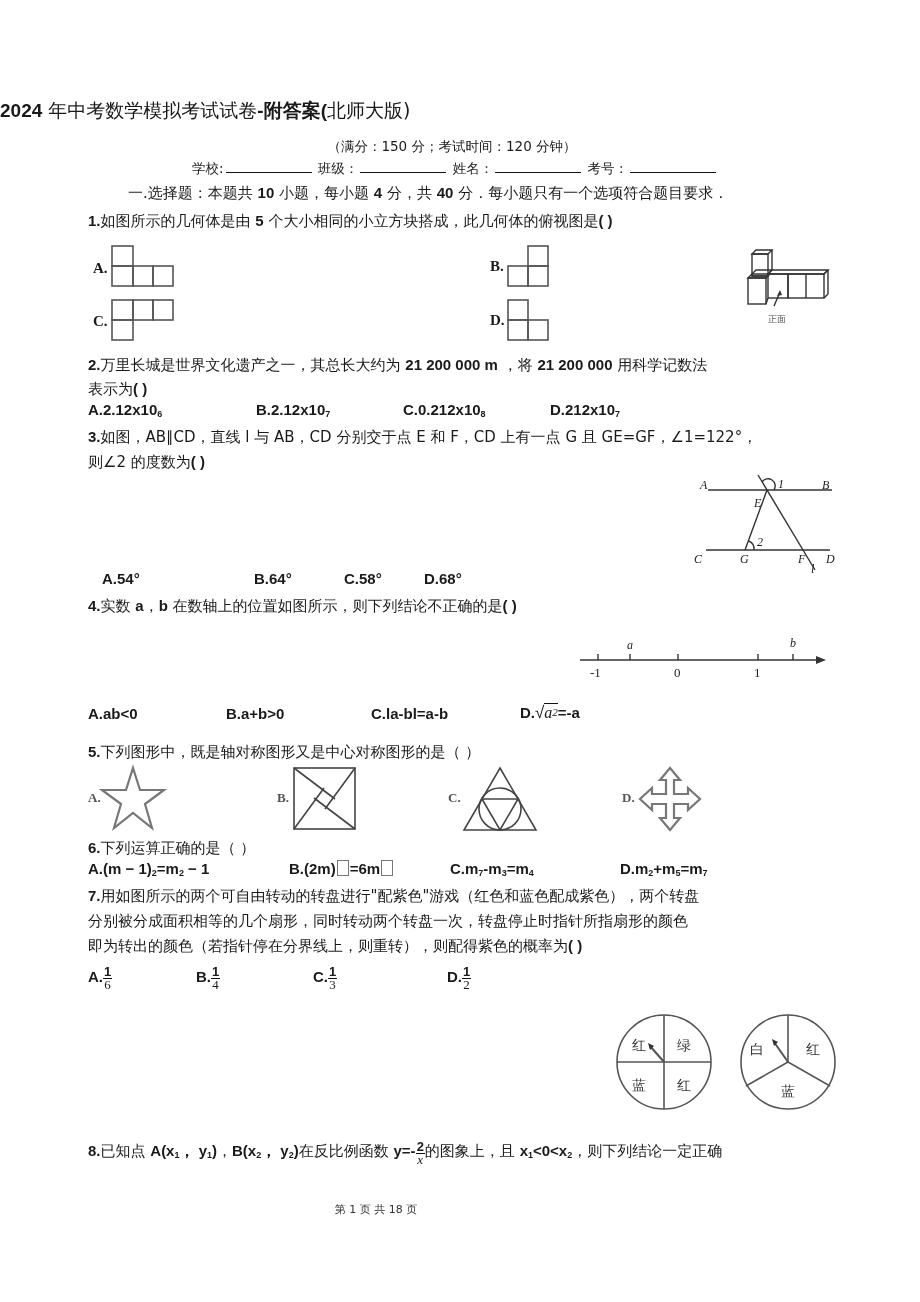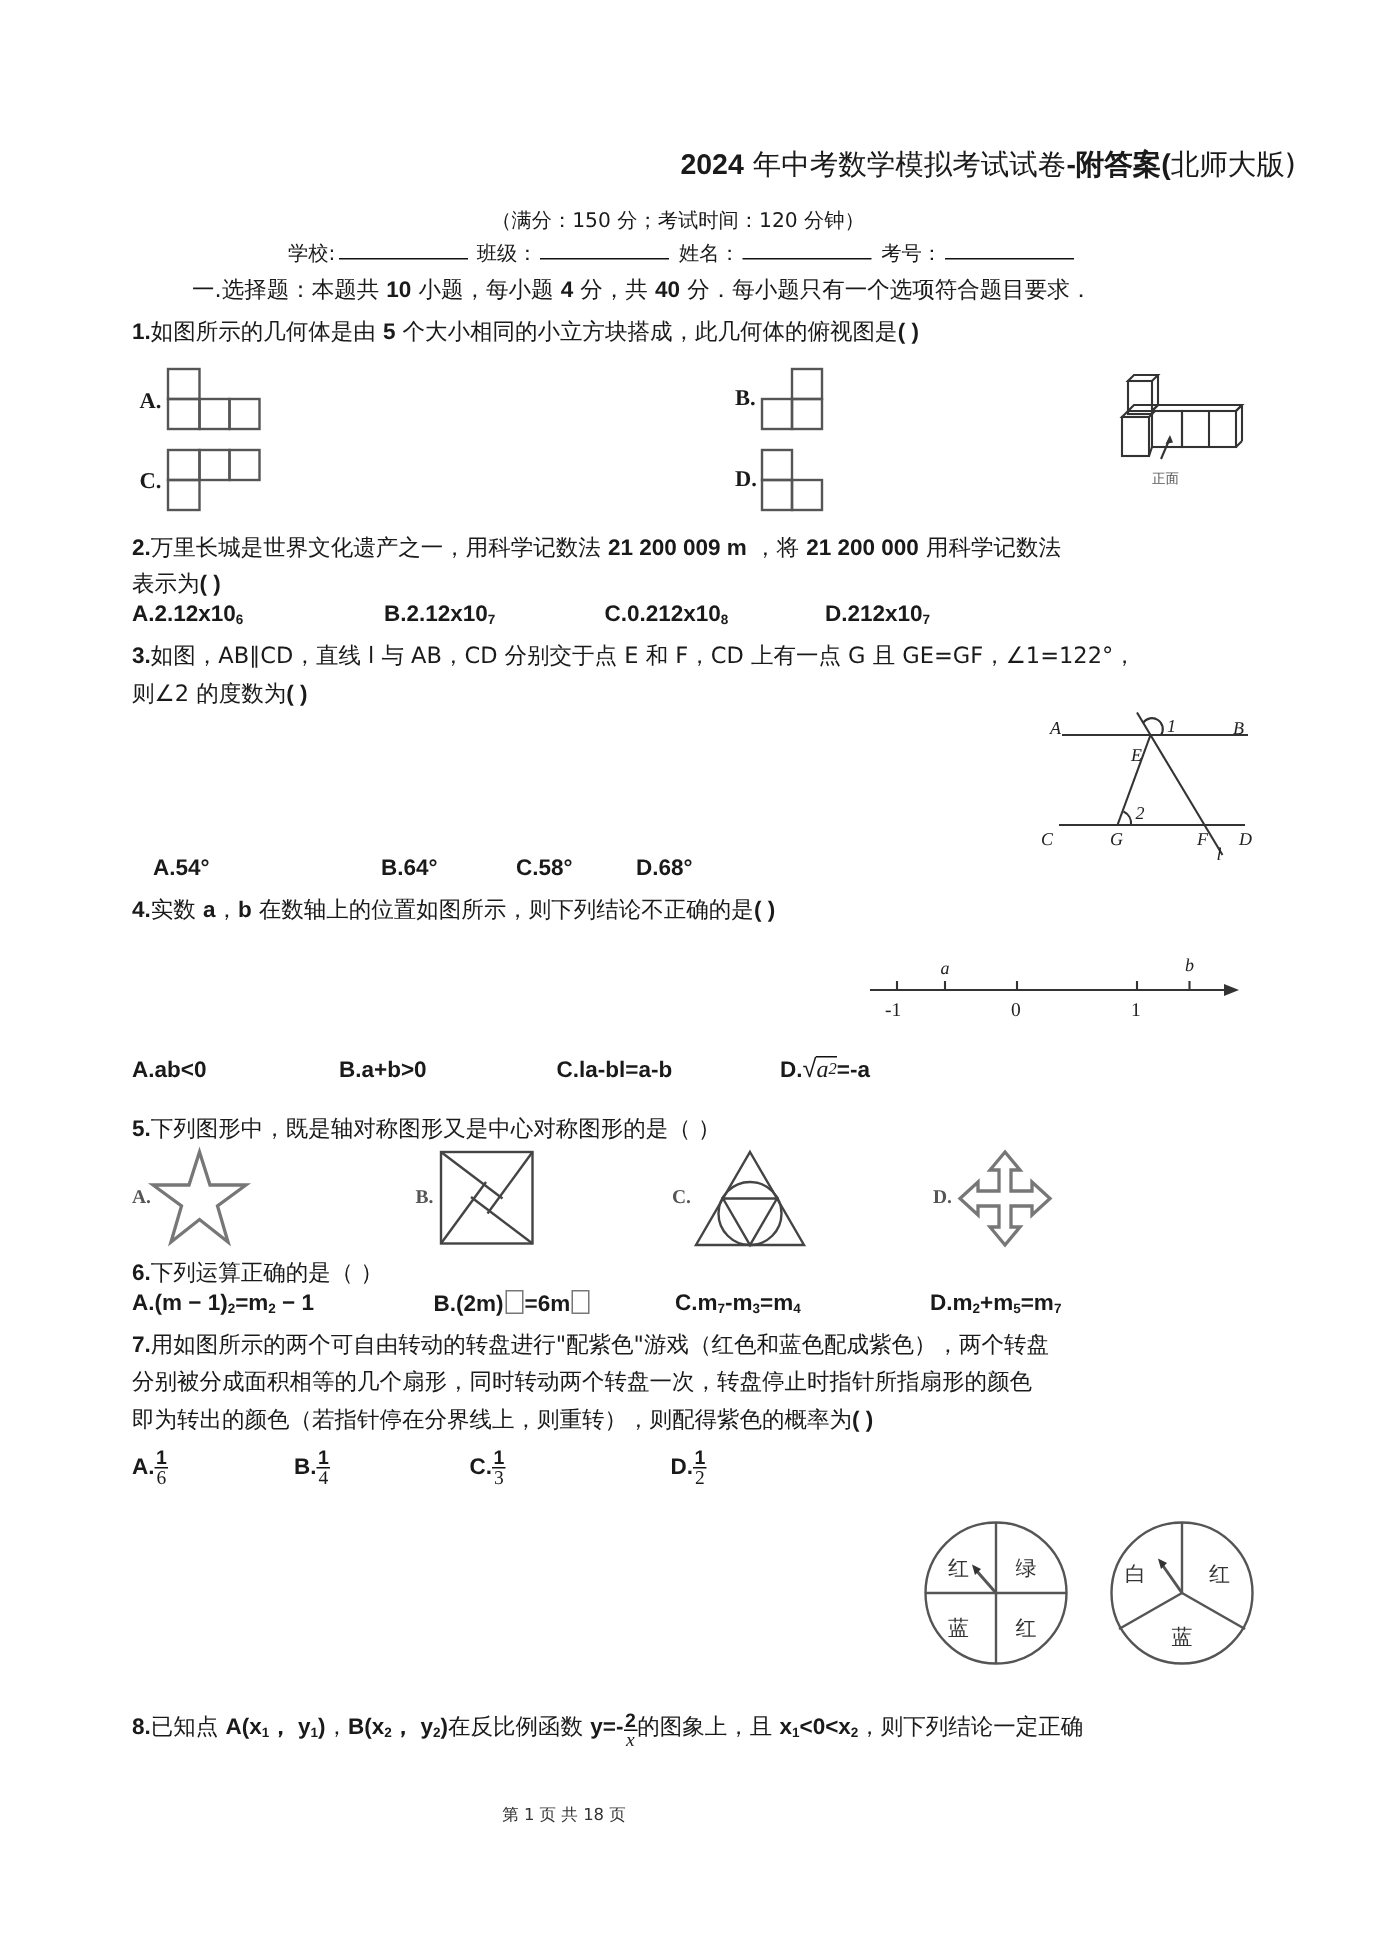--- a/index.html
+++ b/index.html
@@ -1,20 +1,20 @@
 <!DOCTYPE html>
 <html><head>
 <meta charset="utf-8">
 <style>
   html, body { margin:0; padding:0; background:#ffffff; }
   body { width:920px; height:1302px; position:relative; overflow:hidden;
          font-family:"DejaVu Sans", "Liberation Sans", sans-serif; color:#1a1a1a; }
   .abs { position:absolute; }
   .b { font-family:"Liberation Sans", sans-serif; font-weight:bold; }
-  .title { top:97px; left:0; width:840px; text-align:right; font-size:19px; line-height:26px;padding-left:24px; }
+  .title { top:97px; left:0; width:840px; text-align:left; font-size:19px; line-height:26px; }
   .title .b { font-size:19px; }
   .sub { top:138px; left:0; width:904px; text-align:center; font-size:13.5px; }
   .fields { top:160px; left:192px; font-size:13.5px; white-space:nowrap; }
   .blank { display:inline-block; border-bottom:1px solid #111; width:86px; height:12px; margin:0 2px; vertical-align:baseline; }
   .section { top:184px; left:88px; font-size:15px; white-space:nowrap;margin-left:40px; }
   .q { left:88px; font-size:15px; line-height:24px; white-space:nowrap; }
   .opt { font-family:"Liberation Sans", sans-serif; font-weight:bold; font-size:15px; white-space:nowrap; }
   .lowsub { font-size:9px; vertical-align:-2px; }
   .frac { display:inline-block; vertical-align:middle; text-align:center; line-height:12px; font-size:13px; }
   .frac .n { display:block; border-bottom:1.5px solid #111; padding:0 1px; font-weight:bold; font-family:"Liberation Sans", sans-serif; }
@@ -94,21 +94,21 @@
     <line x1="80" y1="54" x2="84" y2="50"></line>
     <line x1="84" y1="26" x2="84" y2="50"></line>
     <line x1="22" y1="60" x2="24" y2="54"></line>
     <line x1="30" y1="62" x2="36" y2="48"></line>
   </g>
   <polygon points="36,46 33,52 38,51" fill="#333"></polygon>
   <text x="24" y="78" font-size="9" fill="#555">正面</text>
 </svg>
 
 <div class="abs q" style="top:353px;">
-  <span class="b">2.</span><span>万里长城是世界文化遗产之一，用科学记数法 </span><span class="b">21 200 009 m</span><span> ，将 </span><span class="b">21 200 000</span><span> 用科学记数法</span>
+  <span class="b">2.</span><span>万里长城是世界文化遗产之一，其总长大约为 </span><span class="b">21 200 000 m</span><span> ，将 </span><span class="b">21 200 000</span><span> 用科学记数法</span>
 </div>
 <div class="abs q" style="top:377px;">
   <span>表示为</span><span class="b">(        )</span>
 </div>
 <div class="abs opt" style="top:401px;left:88px;"><span>A.2.12x10</span><span class="lowsub">6</span></div>
 <div class="abs opt" style="top:401px;left:256px;"><span>B.2.12x10</span><span class="lowsub">7</span></div>
 <div class="abs opt" style="top:401px;left:403px;"><span>C.0.212x10</span><span class="lowsub">8</span></div>
 <div class="abs opt" style="top:401px;left:550px;"><span>D.212x10</span><span class="lowsub">7</span></div>
 
 <div class="abs q" style="top:425px;">

